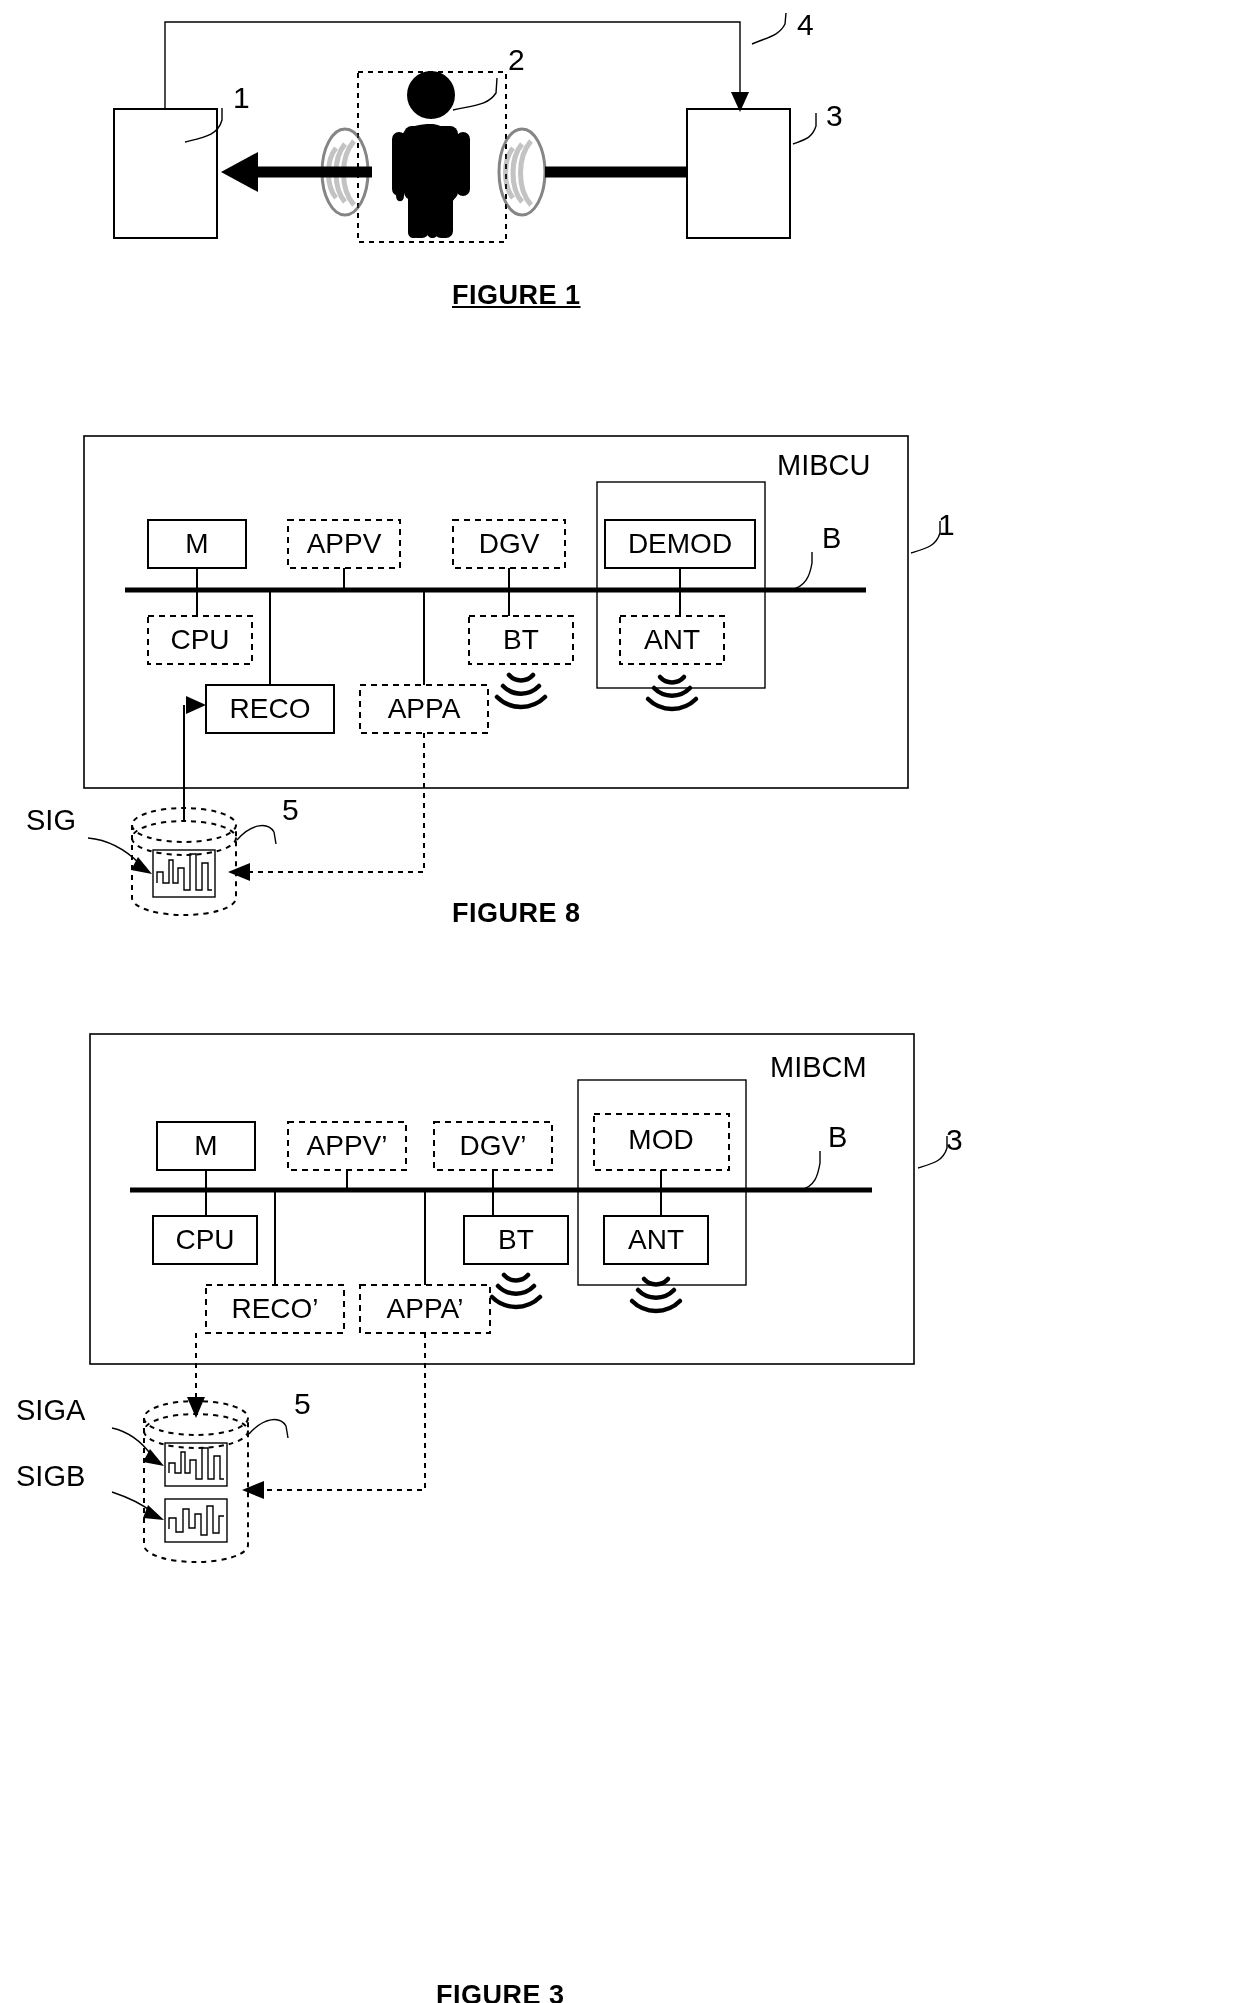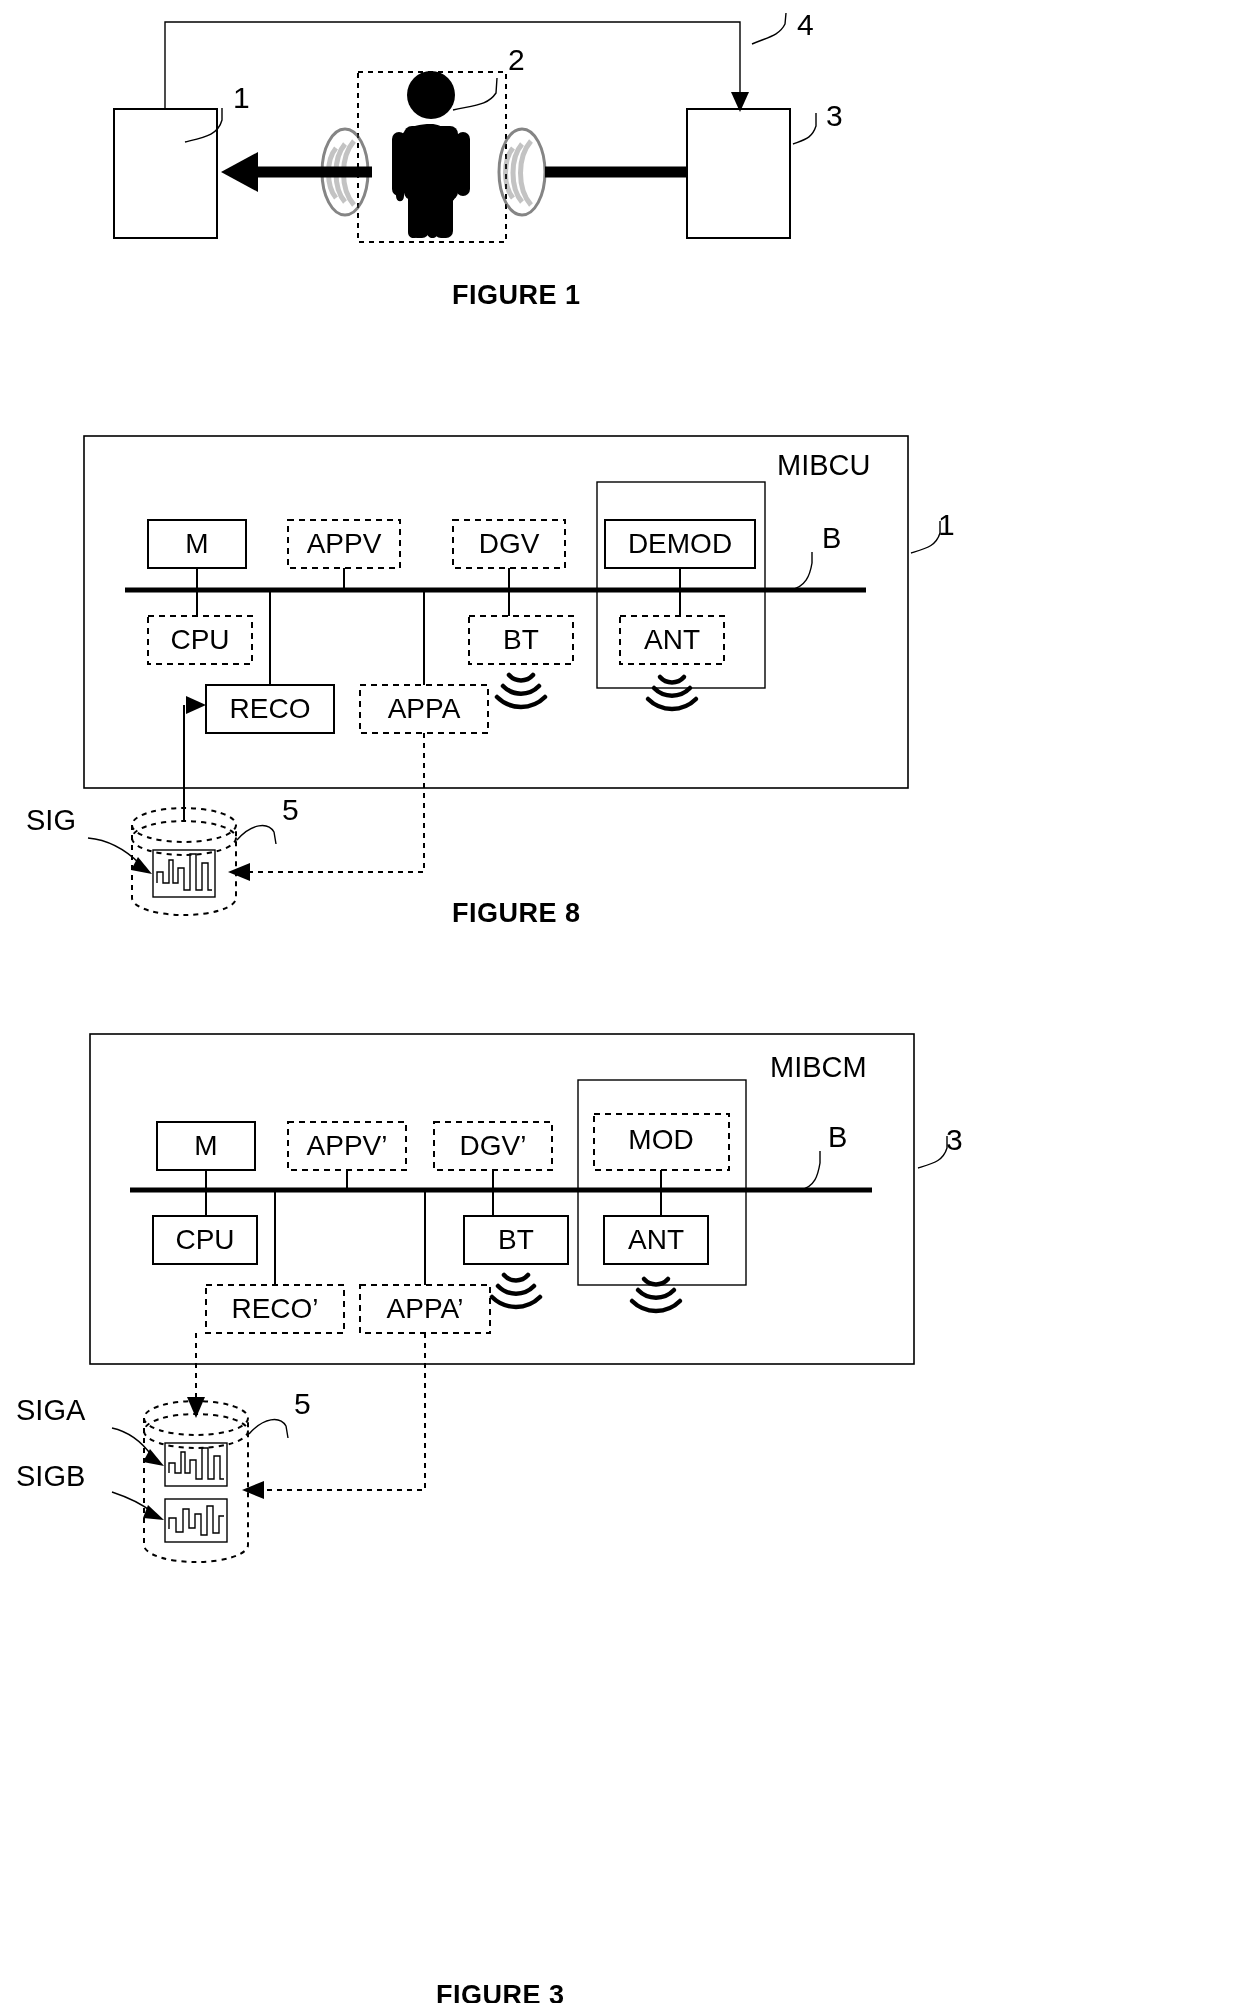--- a/index.html
+++ b/index.html
@@ -169,21 +169,21 @@
     <path class="ln-thin" d="M 453 110 C 476 105 488 105 496 93 L 497 78"></path>
     <text class="ref-num" x="508" y="70">2</text>
 
     <path class="ln-thin" d="M 793 144 C 806 139 812 138 816 126 L 816 113"></path>
     <text class="ref-num" x="826" y="126">3</text>
 
     <path class="ln-thin" d="M 752 44 C 768 37 779 36 785 24 L 786 13"></path>
     <text class="ref-num" x="797" y="35">4</text>
   </svg>
 
-  <div class="fig-caption" style="left:452px; top:280px;">FIGURE 1</div>
+  <div class="fig-caption" style="left:452px; top:280px;text-decoration:underline;">FIGURE 1</div>
 
   <svg class="fig" width="1240" height="600" viewBox="0 0 1240 600" style="left:0px; top:420px; width:1240px; height:600px;">
 
     <rect class="outer-frame" x="84" y="16" width="824" height="352"></rect>
 
     <rect class="ln-thin" x="597" y="62" width="168" height="206"></rect>
     <text class="tag-label" x="777" y="55">MIBCU</text>
 
     <line class="bus" x1="125" y1="170" x2="866" y2="170"></line>
     <path class="ln-thin" d="M 790 170 C 806 167 810 155 812 143 L 812 132"></path>

